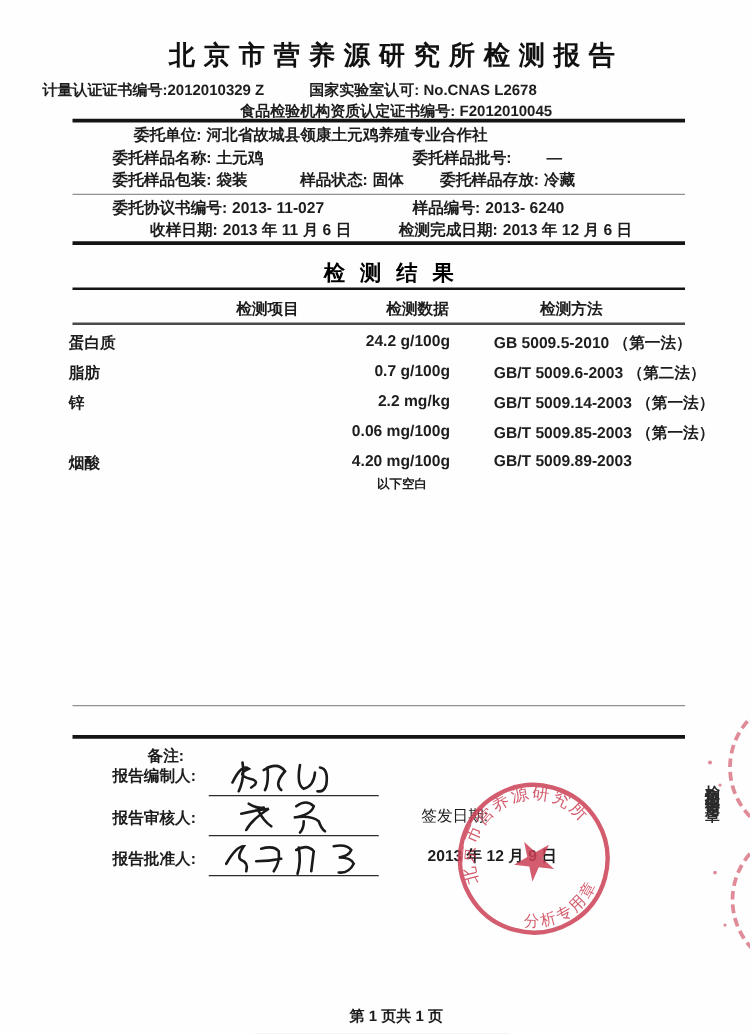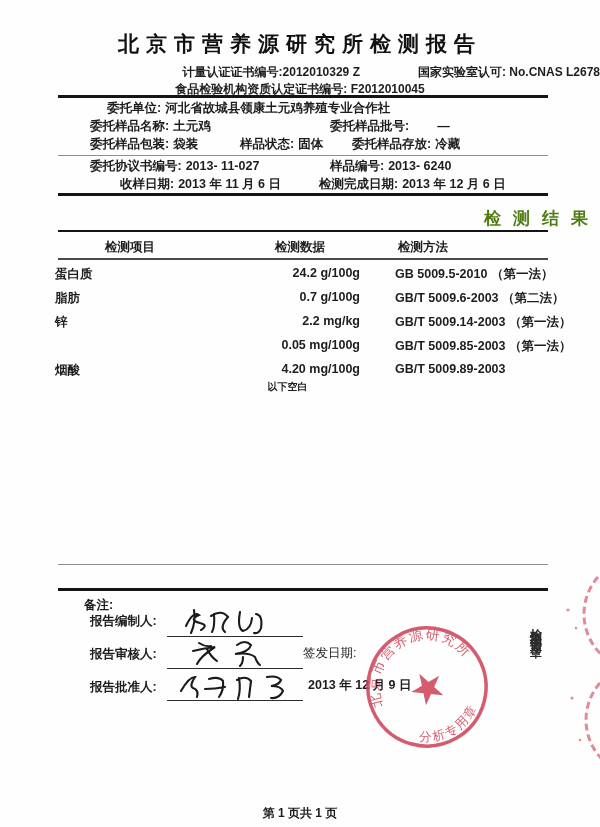--- a/index.html
+++ b/index.html
@@ -2,27 +2,27 @@
 <html><head>
 <meta charset="utf-8">
 <style>
   html,body { margin:0; padding:0; background:#e8e8e8; }
   .page {
     position:relative; width:600px; height:827px; margin:0 auto;
     background:#fefefe; overflow:hidden;
     font-family:"Liberation Sans", sans-serif;
     color:#1d1d1d;
   }
-  .abs { position:absolute; white-space:nowrap; }
+  .abs { position:absolute; white-space:nowrap;padding-left:34px; }
 
   
   .doc-title { top:30px; left:0; right:0; text-align:center;
     font-size:21px; font-weight:bold; letter-spacing:7px; color:#111; }
-  .cert-row { top:64px; left:0; right:0; display:flex; justify-content:flex-end;
-    gap:58px; font-size:12px; font-weight:bold; }
+  .cert-row { top:64px; left:0; right:0; display:flex; justify-content:flex-start;
+    gap:36px; font-size:12px; font-weight:bold; }
   .cert2 { top:81px; left:0; right:0; text-align:center; font-size:12px; font-weight:bold; }
 
   .rule-thick { position:absolute; left:58px; right:52px; border-top:3px solid #141414; }
   .rule-med   { position:absolute; left:58px; right:52px; border-top:2px solid #4a4a4a; }
   .rule-thin  { position:absolute; left:58px; right:52px; border-top:1px solid #909090; }
 
   
   .seg { position:absolute; white-space:nowrap; font-size:12.5px; font-weight:600; }
   .seg .lb { margin-right:4px; }
   .seg-client    { top:100px; left:107px; }
@@ -31,23 +31,23 @@
   .seg-batch .vl { margin-left:24px; }
   .seg-pack      { top:136px; left:90px;  }
   .seg-state     { top:136px; left:240px; }
   .seg-storage   { top:136px; left:352px; }
   .seg-agreement { top:158px; left:90px;  }
   .seg-sampleno  { top:158px; left:330px; }
   .seg-received  { top:176px; left:120px; }
   .seg-completed { top:176px; left:319px; }
 
   
-  .results-title { top:207px; left:0; right:0; text-align:right;
-    font-size:17px; font-weight:bold; letter-spacing:12px; color:#4d7c0f; }
-  .th-item   { top:239px; left:105px; width:100px; text-align:left; font-size:12.5px; font-weight:600; }
+  .results-title { top:207px; left:0; right:0; text-align:center;
+    font-size:17px; font-weight:bold; letter-spacing:12px; color:#000000; }
+  .th-item   { top:239px; left:105px; width:100px; text-align:right; font-size:12.5px; font-weight:600; }
   .th-data   { top:239px; left:255px; width:90px;  text-align:center; font-size:12.5px; font-weight:600; }
   .th-method { top:239px; left:398px; font-size:12.5px; font-weight:600; }
 
   .t-row { position:absolute; left:0; right:0; height:24px; font-size:12.5px; font-weight:600; }
   .t-row .c1 { position:absolute; left:55px;  width:190px; text-align:left; white-space:nowrap; }
   .t-row .c2 { position:absolute; left:215px; width:145px; text-align:right;  white-space:nowrap; }
   .t-row .c3 { position:absolute; left:395px; white-space:nowrap; }
   .end-note { top:380px; left:215px; width:145px; text-align:center; font-size:10px; font-weight:600; }
 
   
@@ -127,21 +127,21 @@
     <span class="c1">脂肪</span>
     <span class="c2">0.7 g/100g</span>
     <span class="c3">GB/T 5009.6-2003 （第二法）</span>
   </div>
   <div class="t-row" style="top:314px">
     <span class="c1">锌</span>
     <span class="c2">2.2 mg/kg</span>
     <span class="c3">GB/T 5009.14-2003 （第一法）</span>
   </div>
   <div class="t-row" style="top:338px">
-    <span class="c2">0.05 mg/100g</span>
+    <span class="c2">0.06 mg/100g</span>
     <span class="c3">GB/T 5009.85-2003 （第一法）</span>
   </div>
   <div class="t-row" style="top:362px">
     <span class="c1">烟酸</span>
     <span class="c2">4.20 mg/100g</span>
     <span class="c3">GB/T 5009.89-2003</span>
   </div>
   <div class="abs end-note">以下空白</div>
 
   <div class="rule-thin" style="top:564px"></div>

